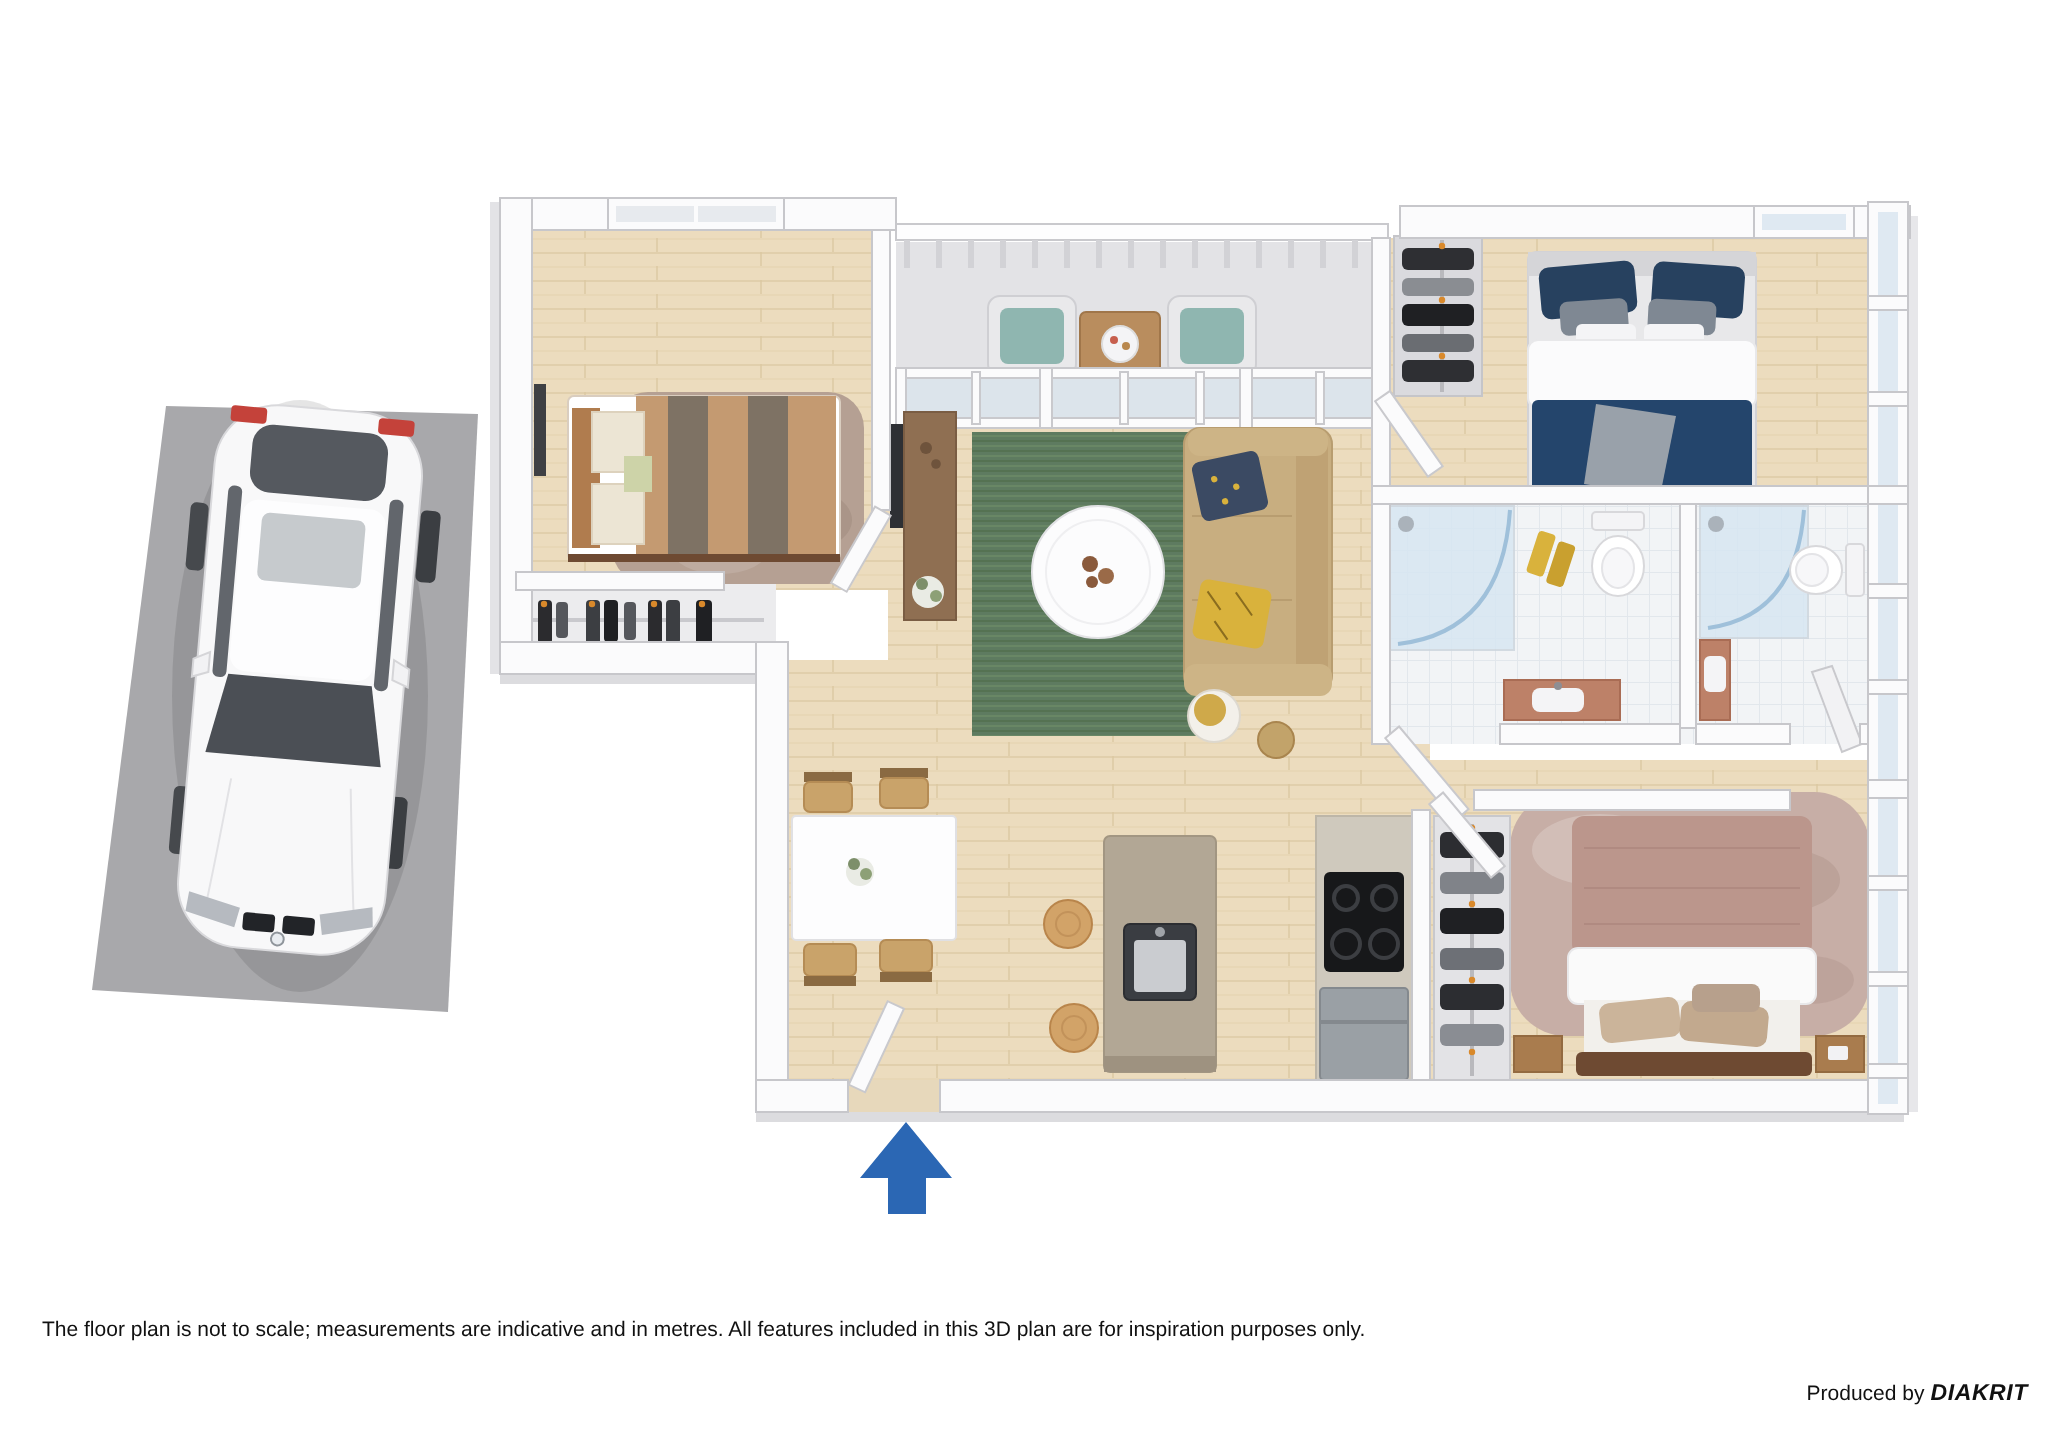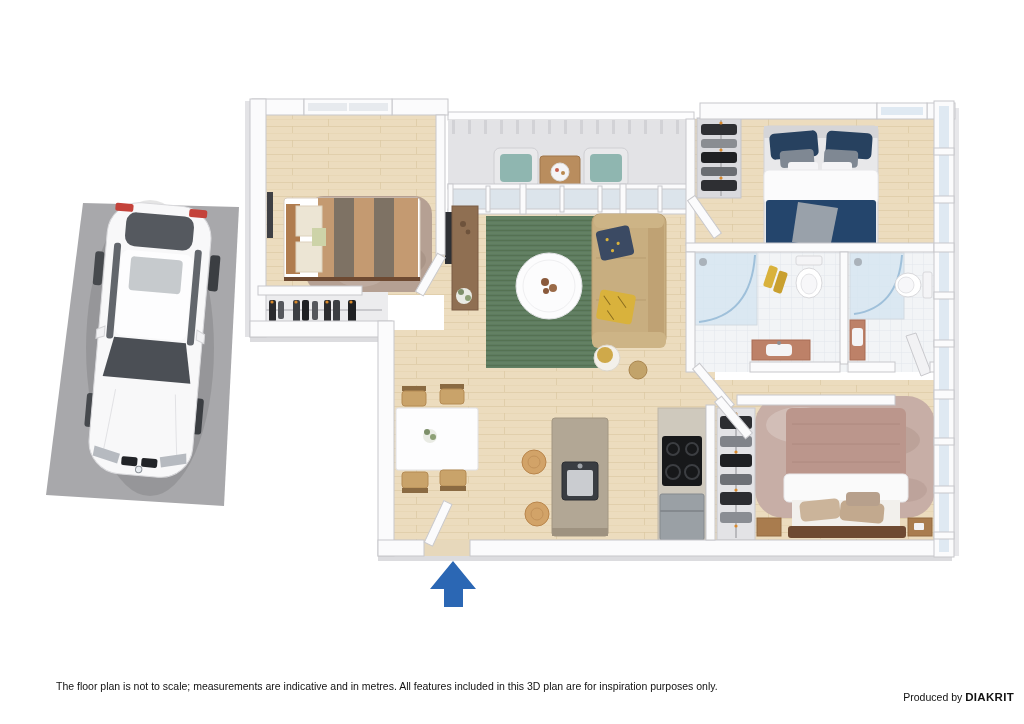--- a/index.html
+++ b/index.html
@@ -1,21 +1,21 @@
 <!DOCTYPE html>
 <html><head>
 <meta charset="utf-8">
 <style>
   html,body{margin:0;padding:0;background:#ffffff;}
   .stage{position:relative;width:1024px;height:724px;background:#ffffff;overflow:hidden;
          font-family:"Liberation Sans", sans-serif;}
   .plan-svg{position:absolute;left:0;top:0;}
-  .footer{position:absolute;left:21px;top:679px;color:#111111;font-size:10.5px;line-height:14.5px;white-space:nowrap;margin-left:35px;}
+  .footer{position:absolute;left:21px;top:658px;color:#111111;font-size:10.5px;line-height:14.5px;white-space:nowrap;}
   .produced{position:absolute;right:10px;top:691px;color:#111111;font-size:10.5px;white-space:nowrap;}
-  .produced strong{font-size:11.5px;font-weight:bold;letter-spacing:.3px;margin-left:3px;}
+  .produced strong{font-size:11.5px;font-weight:bold;letter-spacing:.3px;margin-left:3px;font-style:italic;}
 </style>
 </head>
 <body>
 
 <div class="stage">
 
 <svg class="plan-svg" width="1024" height="724" viewBox="0 0 1024 724">
   <defs>
     <pattern id="wood" patternUnits="userSpaceOnUse" width="88" height="14">
       <rect width="88" height="14" fill="#ecdcbe"></rect>

